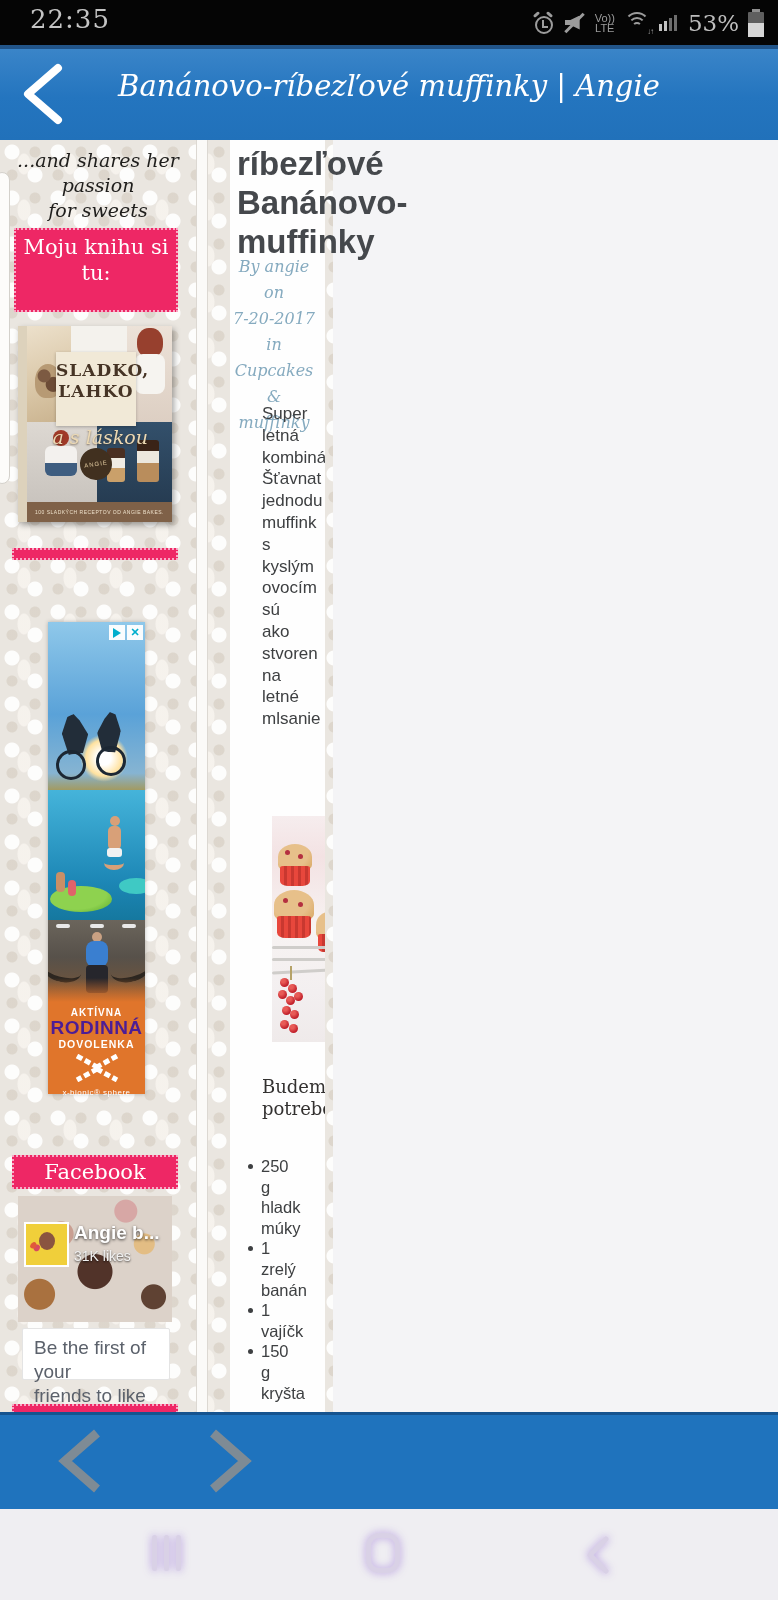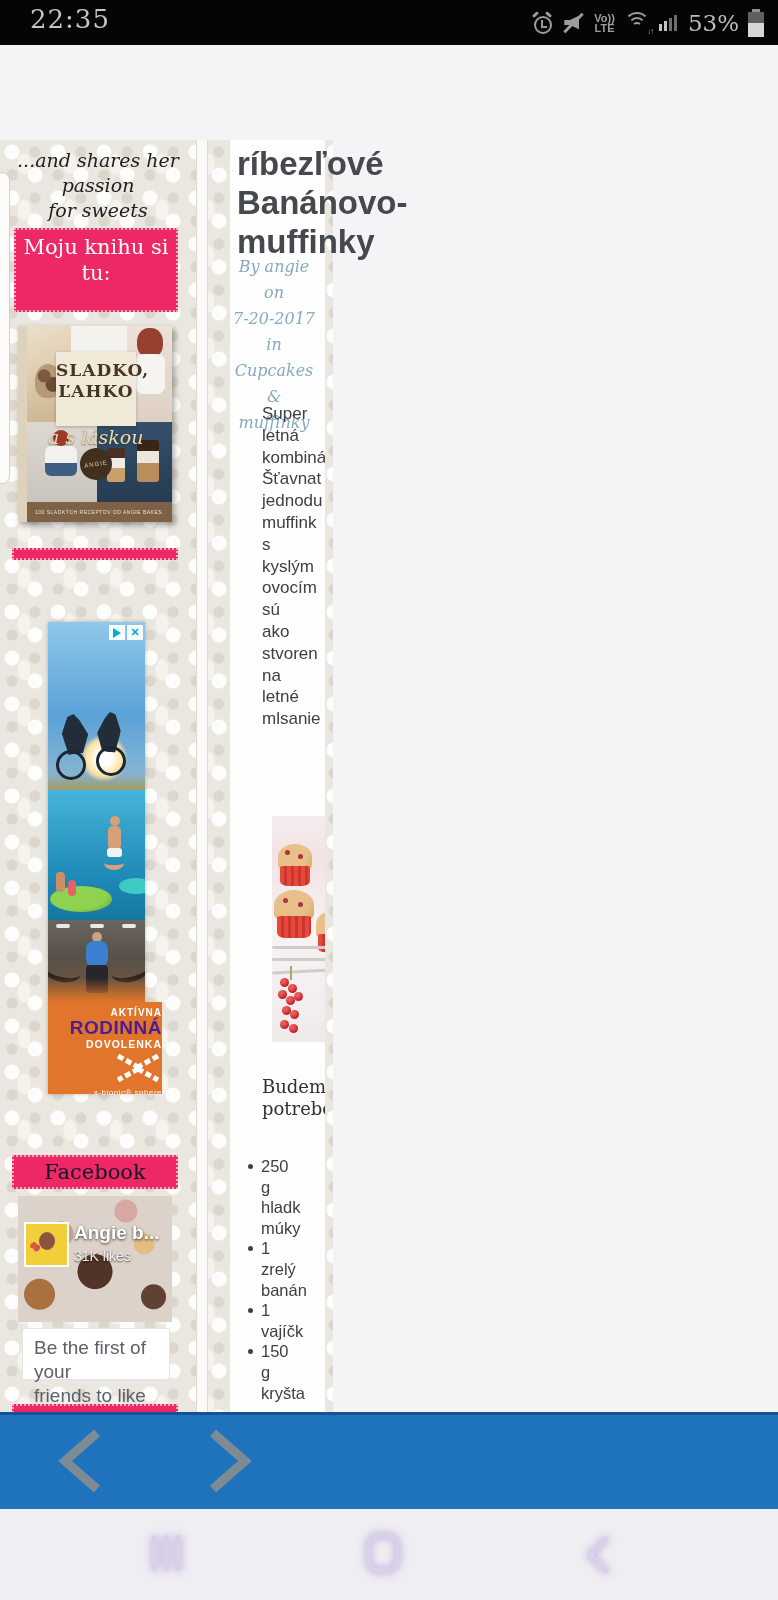--- a/index.html
+++ b/index.html
@@ -14,21 +14,21 @@
   .ic-alarm{position:relative;width:22px;height:24px;}
   .ic-alarm .face{position:absolute;left:2px;top:5px;width:14px;height:14px;border:2px solid #9c9c9c;border-radius:50%;}
   .ic-alarm .hand{position:absolute;left:9px;top:9px;width:4px;height:6px;border-left:2px solid #9c9c9c;border-bottom:2px solid #9c9c9c;}
   .ic-alarm .leg1,.ic-alarm .leg2{position:absolute;top:2px;width:7px;height:3px;background:#9c9c9c;border-radius:2px;}
   .ic-alarm .leg1{left:0;transform:rotate(-40deg);}
   .ic-alarm .leg2{right:2px;transform:rotate(40deg);}
   .ic-mute{position:relative;width:22px;height:22px;}
   .ic-mute .spk{position:absolute;left:1px;top:4px;width:15px;height:14px;background:#9c9c9c;
                 clip-path:polygon(0 32%,38% 32%,100% 0,100% 100%,38% 68%,0 68%);}
   .ic-mute .slash{position:absolute;left:9px;top:-2px;width:3px;height:26px;background:#9c9c9c;transform:rotate(45deg);}
-  .ic-volte{display:flex;flex-direction:column;line-height:10px;font-size:11px;font-weight:bold;color:#9c9c9c;}
+  .ic-volte{display:flex;flex-direction:column;line-height:10px;font-size:11px;font-weight:normal;color:#9c9c9c;}
   .ic-wifi{position:relative;width:26px;height:22px;}
   .ic-wifi .a1,.ic-wifi .a2,.ic-wifi .a3{position:absolute;left:50%;border:2px solid #9c9c9c;
      border-color:#9c9c9c transparent transparent transparent;border-radius:50%;}
   .ic-wifi .a1{width:22px;height:22px;top:0;transform:translateX(-50%);}
   .ic-wifi .a2{width:14px;height:14px;top:5px;transform:translateX(-50%);}
   .ic-wifi .a3{width:6px;height:6px;top:10px;transform:translateX(-50%);}
   .ic-wifi .arr{position:absolute;right:-3px;bottom:-2px;font-size:8px;color:#9c9c9c;letter-spacing:-1px;}
   .ic-signal{position:relative;width:20px;height:20px;}
   .ic-signal i{position:absolute;bottom:2px;width:3px;background:#6d6d6d;}
   .ic-signal i:nth-child(1){left:0;height:7px;background:#c2c2c2;}
@@ -96,21 +96,21 @@
       background:linear-gradient(180deg,#f3f1ee 0 55%,#3e5d80 55%);}
   .bk-mr{left:79px;top:96px;width:75px;height:80px;background:linear-gradient(180deg,#33506b,#263c52);}
   .bk-mr::before{content:"";position:absolute;left:10px;top:26px;width:18px;height:34px;border-radius:3px;
       background:linear-gradient(180deg,#4a2f22 0 30%,#f0ece4 30% 60%,#caa06a 60%);}
   .bk-mr::after{content:"";position:absolute;left:40px;top:18px;width:22px;height:42px;border-radius:3px;
       background:linear-gradient(180deg,#3a2317 0 25%,#ece7dd 25% 55%,#b98d5c 55%);}
   .bk-label{position:absolute;left:38px;top:26px;width:80px;height:74px;background:#f1e9d7;
             box-shadow:0 1px 3px rgba(0,0,0,.25);text-align:center;padding-top:8px;box-sizing:border-box;}
   .bk-label .t1,.bk-label .t2{font-family:"DejaVu Serif",serif;font-weight:bold;font-size:17px;line-height:21px;
             color:#463425;letter-spacing:1px;}
-  .bk-script{position:absolute;left:30px;top:100px;width:100px;text-align:left;
+  .bk-script{position:absolute;left:30px;top:100px;width:100px;text-align:right;
             font-family:"DejaVu Serif",serif;font-style:italic;font-size:19px;color:#ecd9b4;
             text-shadow:0 1px 2px rgba(60,40,20,.6);}
   .bk-badge{position:absolute;left:62px;top:122px;width:32px;height:32px;border-radius:50%;background:#41301f;
             transform:rotate(-8deg);display:flex;align-items:center;justify-content:center;}
   .bk-badge span{font-size:6px;letter-spacing:1px;color:#dcc69c;}
   .bk-band{position:absolute;left:9px;bottom:0;width:145px;height:20px;background:#7f6148;
            display:flex;align-items:center;justify-content:center;}
   .bk-band span{font-size:5px;letter-spacing:.5px;color:#ecdfc9;white-space:nowrap;}
 
   .pink-divider{position:absolute;background:#ee2765;border:2px dotted #f9a8c4;box-sizing:border-box;}
@@ -144,35 +144,35 @@
           background:linear-gradient(180deg,#6b655c 0%,#57514a 45%,#7a5636 100%);}
   .ad-gym .light{position:absolute;top:4px;width:14px;height:4px;background:#e9e9e9;border-radius:2px;}
   .l1{left:8px;} .l2{left:42px;} .l3{left:74px;}
   .gym-head{position:absolute;left:44px;top:12px;width:10px;height:10px;border-radius:50%;background:#c9a183;}
   .gym-torso{position:absolute;left:38px;top:21px;width:22px;height:26px;border-radius:8px;background:#3a7fd0;}
   .gym-legs{position:absolute;left:38px;top:45px;width:22px;height:28px;border-radius:4px;background:#26262c;}
   .gym-rope{position:absolute;width:40px;height:26px;border-bottom:5px solid #2c2620;border-radius:50%;box-sizing:border-box;}
   .rp1{left:-6px;top:36px;transform:rotate(14deg);} .rp2{left:62px;top:36px;transform:rotate(-14deg);}
   .ad-gym::after{content:"";position:absolute;left:0;bottom:0;width:100%;height:24px;
                  background:linear-gradient(rgba(224,117,43,0),#e0752b);}
-  .ad-orange{position:absolute;left:0;top:380px;width:114px;height:92px;background:#e0752b;text-align:right;}
+  .ad-orange{position:absolute;left:0;top:380px;width:97px;height:92px;background:#e0752b;text-align:center;}
   .ad-l1{margin-top:5px;font-size:10px;font-weight:bold;letter-spacing:1px;color:#fff;}
   .ad-l2{font-size:19px;font-weight:800;letter-spacing:.5px;color:#4c1d95;line-height:20px;}
   .ad-l3{font-size:10.5px;font-weight:bold;letter-spacing:1px;color:#fff;}
   .ad-logo{margin-top:4px;}
   .ad-brand{font-size:8px;color:#fff;letter-spacing:.5px;margin-top:2px;}
   .adchoices{position:absolute;right:2px;top:3px;display:flex;gap:2px;z-index:5;}
   .adc{width:16px;height:15px;background:rgba(255,255,255,.95);display:flex;align-items:center;justify-content:center;}
   .adc-play{width:0;height:0;border-left:8px solid #00aecd;border-top:5px solid transparent;border-bottom:5px solid transparent;}
   .adc-x{font-size:11px;font-weight:bold;color:#00aecd;line-height:11px;}
 
   
   .fb-header{position:absolute;left:12px;top:1015px;width:162px;height:30px;background:#ee2765;
              border:2px dotted #f9a8c4;text-align:center;}
-  .fb-header span{font-family:"DejaVu Serif",serif;font-size:21px;color:#0f172a;line-height:30px;}
+  .fb-header span{font-family:"DejaVu Serif",serif;font-size:21px;color:#ffffff;line-height:30px;}
   .fb-cover{position:absolute;left:18px;top:1056px;width:154px;height:126px;background-color:#dcd2c9;
       background-image:
         radial-gradient(circle at 14% 78%, #a9713f 0 15px, rgba(0,0,0,0) 16px),
         radial-gradient(circle at 50% 60%, #513329 0 17px, rgba(0,0,0,0) 18px),
         radial-gradient(circle at 82% 38%, #e3bd84 0 10px, rgba(0,0,0,0) 11px),
         radial-gradient(circle at 88% 80%, #5f4233 0 12px, rgba(0,0,0,0) 13px),
         radial-gradient(circle at 70% 12%, #d7a7a5 0 11px, rgba(0,0,0,0) 12px),
         radial-gradient(circle at 28% 30%, #c99f92 0 12px, rgba(0,0,0,0) 13px);
       cursor:pointer;}
   .fb-avatar{position:absolute;left:6px;top:26px;width:45px;height:45px;background:#f0cf3a;border:2px solid #fff;box-sizing:border-box;}
@@ -264,20 +264,26 @@
         </div>
       <span class="sb-batt-pct">53%</span>
       <div class="ic-battery">
         <span class="cap"></span>
           <span class="body"></span>
           <span class="fill"></span>
       </div>
     </div>
   </header>
 
+  <div class="app-header">
+    <svg class="hdr-back" viewBox="0 0 48 62">
+      <polyline points="40,5 10,31 40,57" fill="none" stroke="#ffffff" stroke-width="8" stroke-linecap="round" stroke-linejoin="round"></polyline>
+    </svg>
+    <h1 class="hdr-title">Banánovo-ríbezľové muffinky | Angie</h1>
+  </div>
 
   <div class="page">
     <div class="pattern-bg"></div>
     <div class="white-strip"></div>
     <div class="left-tab"></div>
 
     <div class="tagline">
       <div>...and shares her passion</div>
       <div>for sweets</div>
     </div>

